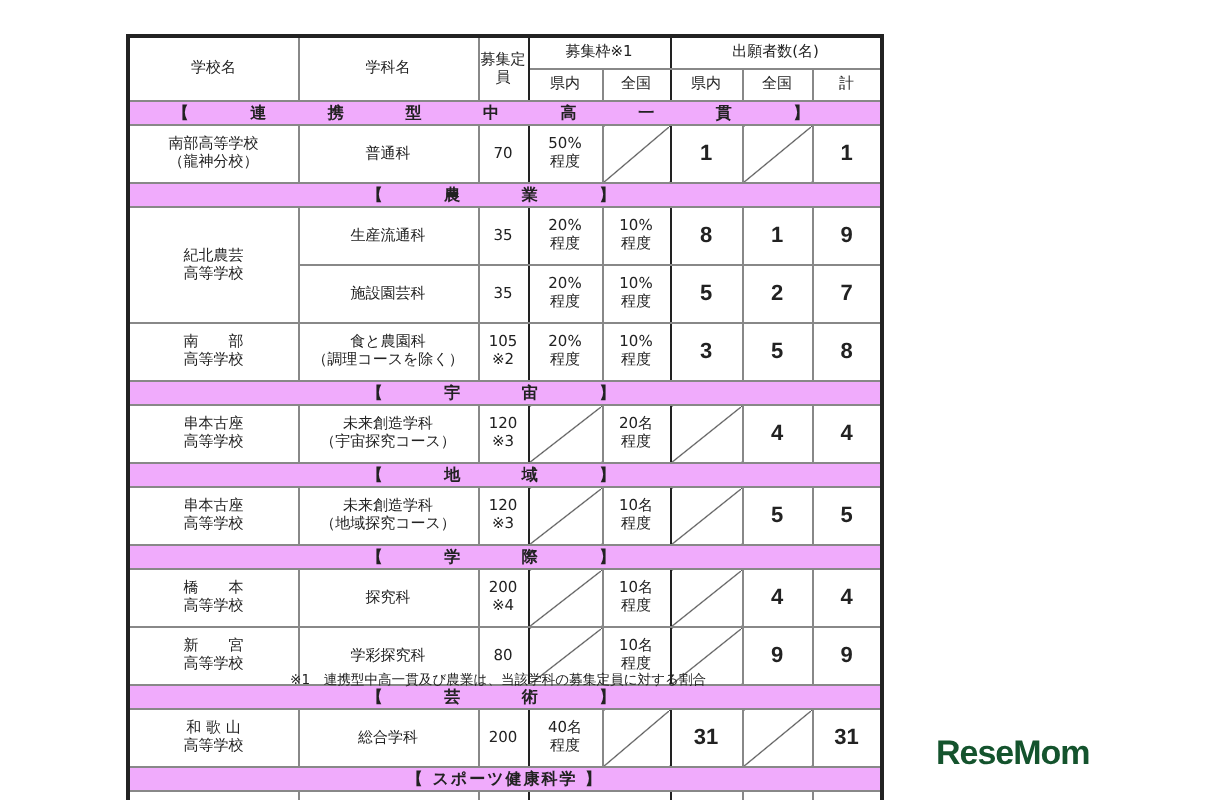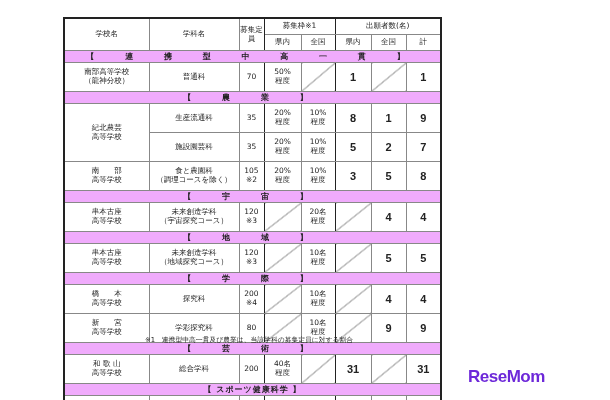--- a/index.html
+++ b/index.html
@@ -9,21 +9,21 @@
                border:2px solid #222; font-size:7.5px; line-height:1.15; }
   table.main td { border:1px solid #888; text-align:center; vertical-align:middle; padding:0; }
   .hdr td { height:15px; }
   .sec td { background:#f0abfc; height:11px; font-weight:bold; font-size:8px; letter-spacing:14px; border-top:1.5px solid #222; border-bottom:1.5px solid #222; }
   .sec.sports td { letter-spacing:1px; }
   .num { font-weight:bold; font-size:11px; font-family:"Liberation Sans", sans-serif; }
   .diag2 { background:linear-gradient(to bottom right, transparent calc(50% - 0.6px), #555 50%, transparent calc(50% + 0.6px)); }
   .thickR { border-right:1.5px solid #222 !important; }
   .notes { position:absolute; left:145px; top:336px; font-size:6.8px; line-height:8.7px; color:#222; }
   .logo { position:absolute; left:468px; top:367px; font-family:"Liberation Sans", sans-serif;
-          font-weight:bold; font-size:17px; color:#6d28d9; letter-spacing:-0.5px; }
+          font-weight:bold; font-size:17px; color:#14532d; letter-spacing:-0.5px; }
 </style>
 </head>
 <body>
 
 <table class="main">
   <colgroup>
     <col style="width:85px">
       <col style="width:90px">
       <col style="width:25px">
     <col style="width:37px">

